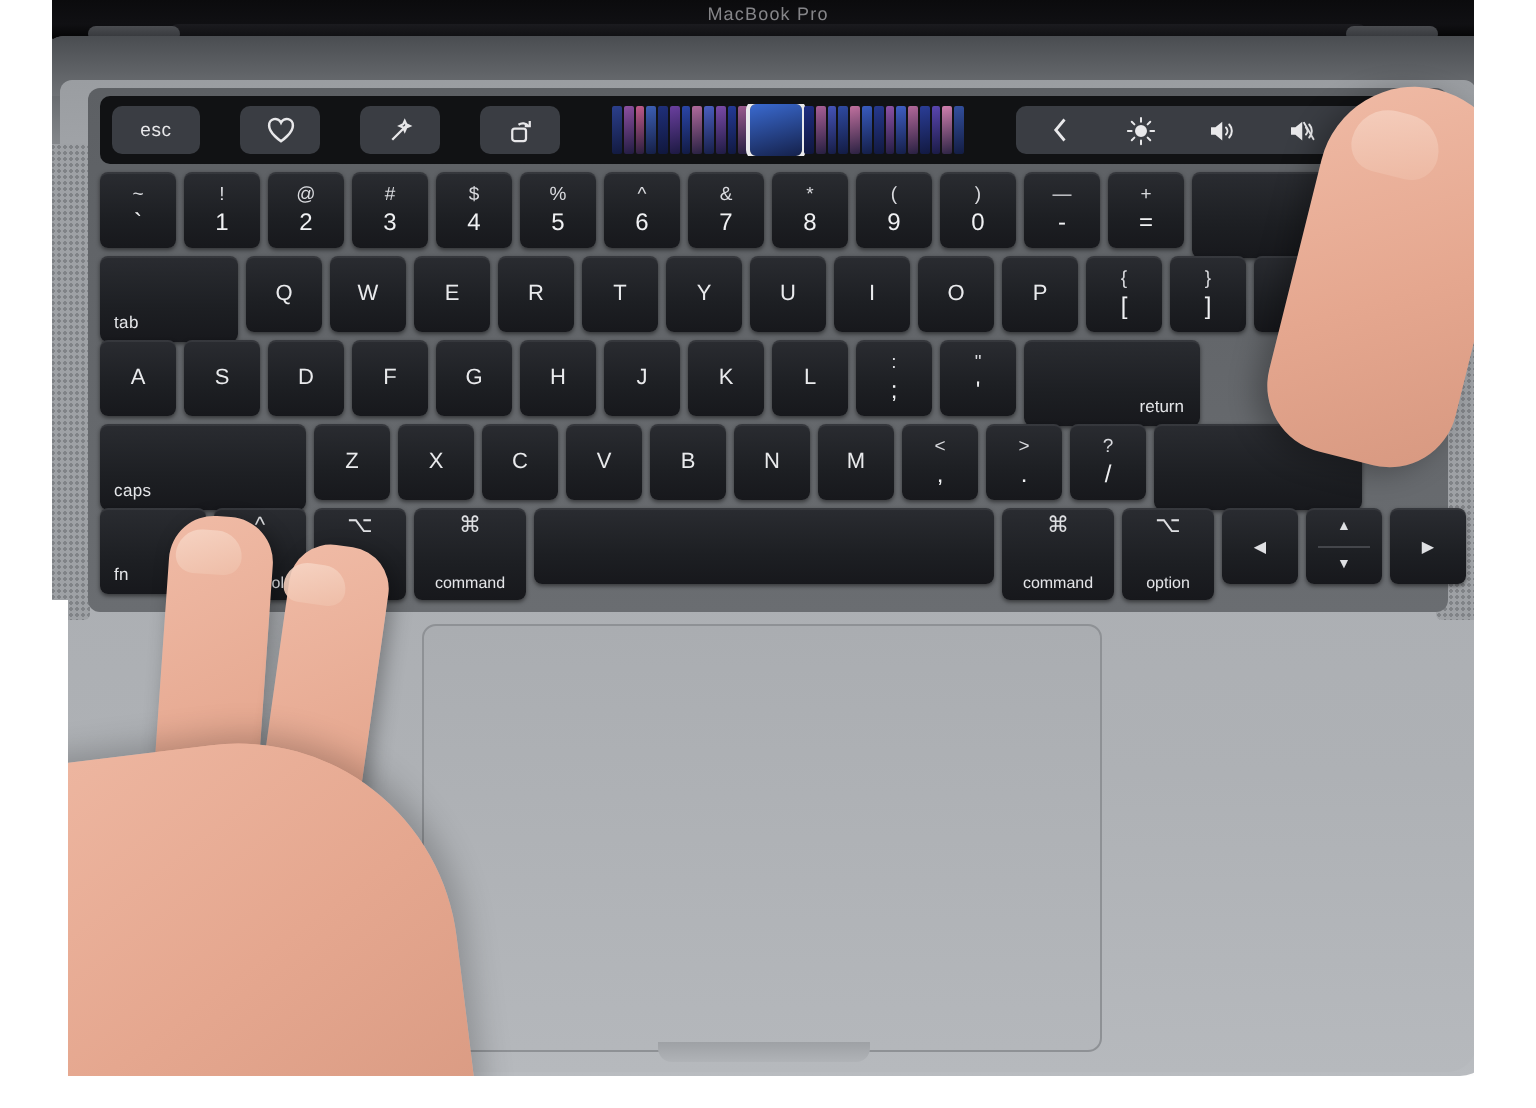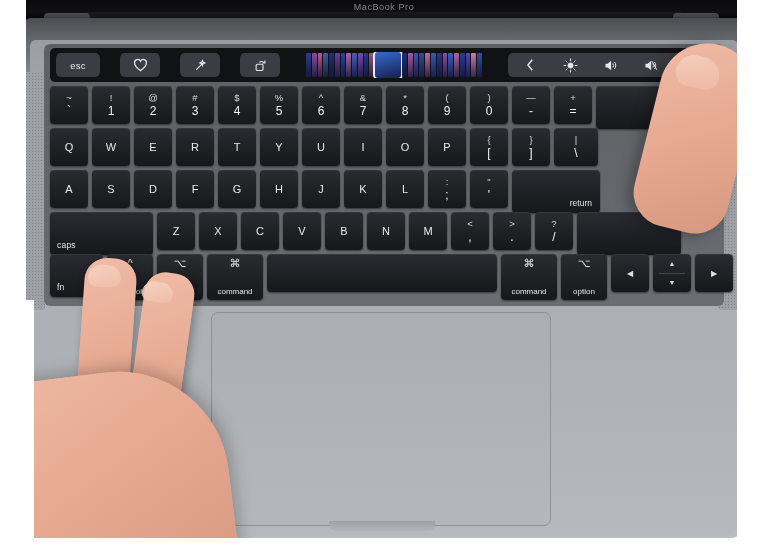--- a/index.html
+++ b/index.html
@@ -303,20 +303,23 @@
         <span class="dual">
           <span class="up">+</span>
           <span class="lo">=</span>
         </span>
       </div>
       <div class="key wide-label-r" style="width: 90px;">
         <span>delete</span>
       </div>
     </div>
   <div class="row" id="row-top" style="left:50px;top:128px;">
+      <div class="key wide-label" style="width: 62px;">
+        <span>tab</span>
+      </div>
       <div class="key" style="width: 38px;">
         <span>Q</span>
       </div>
       <div class="key" style="width: 38px;">
         <span>W</span>
       </div>
       <div class="key" style="width: 38px;">
         <span>E</span>
       </div>
       <div class="key" style="width: 38px;">

